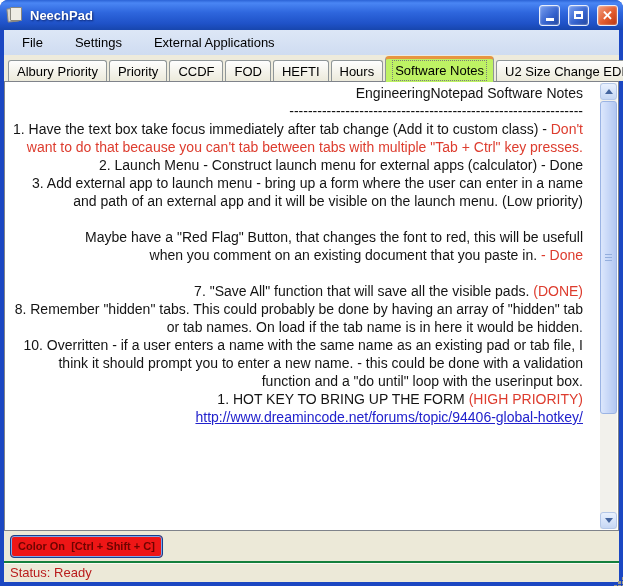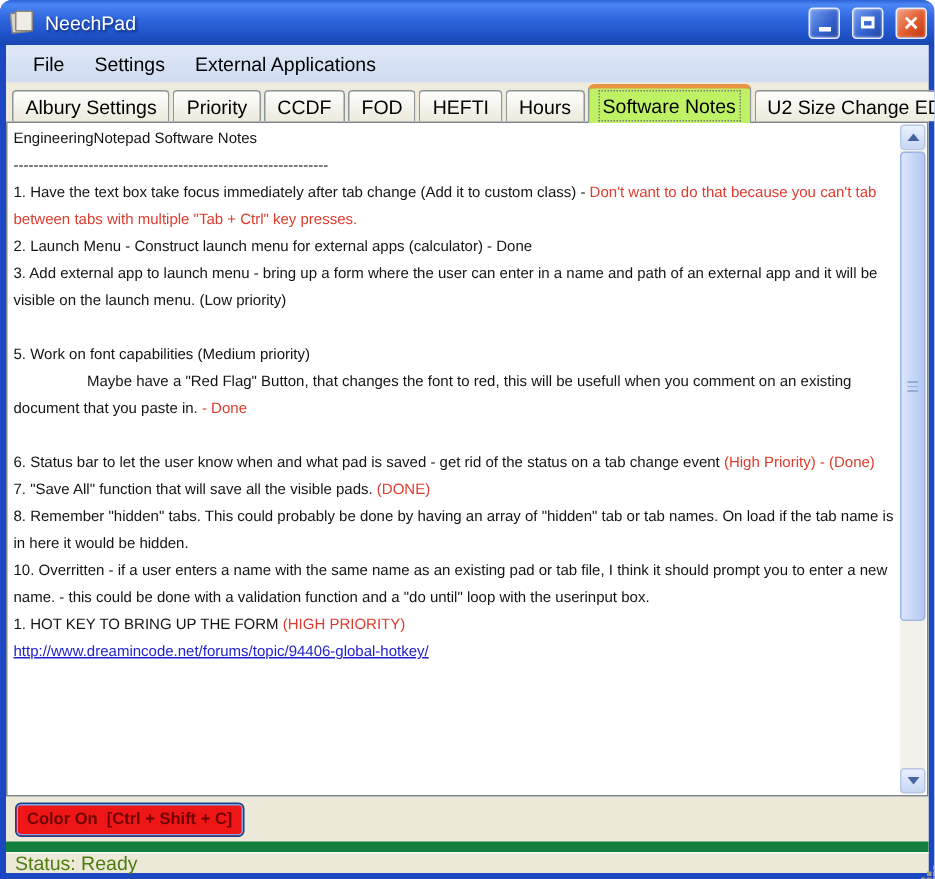--- a/index.html
+++ b/index.html
@@ -15,50 +15,50 @@
   }
   
   .titlebar{
     height:30px;flex:0 0 30px;display:flex;align-items:center;gap:6px;padding:0 5px 0 7px;
     background:linear-gradient(180deg,#2b63d6 0%,#4a86f4 10%,#2e66dd 42%,#1f52c8 78%,#1746ad 100%);
   }
   .app-icon{width:17px;height:16px;position:relative;flex:0 0 17px;}
   .app-icon .sheet{position:absolute;background:#d8d4cc;border:1px solid #8a877e;width:12px;height:14px;border-radius:1px;}
   .app-icon .sheet.s1{left:0;top:1px;transform:rotate(-6deg);}
   .app-icon .sheet.s2{left:3px;top:0;background:#efece4;}
-  .title-text{flex:1;color:#fff;font-weight:normal;font-size:13px;text-shadow:1px 1px 2px rgba(0,10,60,.65);}
+  .title-text{flex:1;color:#fff;font-weight:bold;font-size:13px;text-shadow:1px 1px 2px rgba(0,10,60,.65);}
   .win-btn{width:21px;height:21px;border-radius:3px;border:1px solid #e9eefb;margin-left:2px;
     display:flex;align-items:center;justify-content:center;box-shadow:inset 0 0 2px rgba(255,255,255,.7);}
   .win-btn.min,.win-btn.max{background:linear-gradient(135deg,#7aa0f0 0%,#3260cc 60%,#24479e 100%);}
   .win-btn.close{background:linear-gradient(135deg,#f0a184 0%,#e25b2d 55%,#b63410 100%);}
   .glyph-min{width:8px;height:3px;background:#fff;margin-top:9px;}
   .glyph-max{width:9px;height:8px;border:2px solid #fff;border-top-width:3px;}
   .glyph-close{color:#fff;font-size:13px;font-weight:bold;line-height:1;}
   
   .frame{
     flex:1;display:flex;flex-direction:column;min-height:0;background:var(--tan);
     border-left:4px solid var(--border-blue);border-right:4px solid var(--border-blue);
     border-bottom:4px solid var(--border-blue);
   }
   
-  .menubar{height:25px;flex:0 0 25px;display:flex;align-items:center;gap:2px;padding-left:9px;
+  .menubar{height:25px;flex:0 0 25px;display:flex;align-items:center;gap:14px;padding-left:9px;
     background:linear-gradient(180deg,#dde7f6,#cfdcf1);font-size:13px;color:#000;}
   .menu-item{padding:3px 9px;cursor:default;}
   
   .tabstrip{height:26px;flex:0 0 26px;display:flex;align-items:flex-end;padding-left:4px;background:#eeebdc;}
   .tab{font-size:13px;color:#000;white-space:nowrap;height:21px;margin-right:2px;
     padding:3px 8px 0;background:linear-gradient(180deg,#fefefe,#eceadb);
     border:1px solid #8f9698;border-bottom:none;border-radius:3px 3px 0 0;}
   .tab.active{height:26px;margin-bottom:-1px;padding:4px 9px 0;z-index:2;position:relative;
     background:#bef264;border-top:3px solid var(--accent);border-radius:4px 4px 0 0;}
   .tab.active .tab-label{outline:1px dotted #7d7d7d;outline-offset:2px;}
   
   .editor{flex:1;min-height:0;position:relative;background:#fff;border:1px solid #7f838a;}
   .editor-text{position:absolute;top:0;left:0;right:17px;bottom:0;overflow:hidden;
-    padding:2px 3px 0 4px;font-size:10px;line-height:18px;color:#141414;}
+    padding:2px 18px 0 4px;font-size:14px;line-height:18px;color:#141414;text-align:right;}
   .line{min-height:18px;}
   .line.indent{text-indent:49px;}
   .seg.red{color:var(--red);}
   .seg.link{color:var(--link);text-decoration:underline;cursor:pointer;}
   
   .scrollbar{position:absolute;top:1px;right:1px;bottom:1px;width:17px;background:#f2f1ec;}
   .sb-btn{position:absolute;left:0;right:0;height:17px;border:1px solid #b5c8e8;border-radius:3px;
     background:linear-gradient(180deg,#e9f1fe,#c6d7f4);display:flex;align-items:center;justify-content:center;}
   .sb-btn.up{top:0;} .sb-btn.down{bottom:0;}
   .arr-up{width:0;height:0;border-left:4px solid transparent;border-right:4px solid transparent;border-bottom:5px solid #44659f;}
@@ -68,21 +68,21 @@
     background:linear-gradient(90deg,#dce7fc 0%,#c3d4f6 60%,#b2c7f2 100%);}
   .sb-grip{position:absolute;left:4px;right:4px;top:50%;height:9px;margin-top:-4px;
     background:repeating-linear-gradient(180deg,#93aedd 0 1px,transparent 1px 3px);}
   
   .footer{height:30px;flex:0 0 30px;display:flex;align-items:center;padding-left:6px;background:var(--tan);font-weight:bold;}
   .color-btn{height:23px;padding:0 7px;background:#ee1616;color:#6e0400;font-size:11px;white-space:pre;
     border:1px solid #15418f;border-radius:4px;box-shadow:inset 0 0 0 1px #7ea6e8;
     font-family:"Liberation Sans",sans-serif;display:flex;align-items:center;cursor:pointer;}
   
   .statusbar{height:21px;flex:0 0 21px;background:var(--tan);position:relative;display:flex;align-items:center;
-    padding:0 6px;font-size:13px;color:#4d7c0f;border-top:7px solid #15803d;box-shadow:inset 0 1px 0 #fbfaf3;}
+    padding:0 6px;font-size:13px;color:#b91c1c;border-top:2px solid #15803d;box-shadow:inset 0 1px 0 #fbfaf3;}
   .resize-grip{position:absolute;right:3px;bottom:3px;width:3px;height:3px;background:transparent;
     box-shadow:9px 9px 0 #9e9a86,5px 9px 0 #9e9a86,1px 9px 0 #9e9a86,9px 5px 0 #9e9a86,5px 5px 0 #9e9a86,9px 1px 0 #9e9a86;}
 </style>
 </head>
 <body>
 
 <div class="window">
 
   <div class="titlebar">
     <div class="app-icon">
@@ -103,42 +103,40 @@
 
   <div class="frame">
 
     <div class="menubar">
         <div class="menu-item">File</div>
         <div class="menu-item">Settings</div>
         <div class="menu-item">External Applications</div>
       </div>
 
     <div class="tabstrip">
-        <div class="tab"><span class="tab-label">Albury Settings</span></div>
+        <div class="tab"><span class="tab-label">Albury Priority</span></div>
         <div class="tab"><span class="tab-label">Priority</span></div>
         <div class="tab"><span class="tab-label">CCDF</span></div>
         <div class="tab"><span class="tab-label">FOD</span></div>
         <div class="tab"><span class="tab-label">HEFTI</span></div>
         <div class="tab"><span class="tab-label">Hours</span></div>
         <div class="tab active"><span class="tab-label">Software Notes</span></div>
         <div class="tab"><span class="tab-label">U2 Size Change EDR</span></div>
       </div>
 
     <div class="editor">
       <div class="editor-text">
           <div class="line"><span class="seg">EngineeringNotepad Software Notes</span></div>
           <div class="line"><span class="seg">---------------------------------------------------------------</span></div>
           <div class="line"><span class="seg">1. Have the text box take focus immediately after tab change (Add it to custom class) - </span><span class="seg red">Don't want to do that because you can't tab between tabs with multiple "Tab + Ctrl" key presses.</span></div>
           <div class="line"><span class="seg">2. Launch Menu - Construct launch menu for external apps (calculator) - Done</span></div>
           <div class="line"><span class="seg">3. Add external app to launch menu - bring up a form where the user can enter in a name and path of an external app and it will be visible on the launch menu. (Low priority)</span></div>
           <div class="line">&nbsp;</div>
-          <div class="line"><span class="seg">5. Work on font capabilities (Medium priority)</span></div>
           <div class="line indent"><span class="seg">Maybe have a "Red Flag" Button, that changes the font to red, this will be usefull when you comment on an existing document that you paste in. </span><span class="seg red">- Done</span></div>
           <div class="line">&nbsp;</div>
-          <div class="line"><span class="seg">6. Status bar to let the user know when and what pad is saved - get rid of the status on a tab change event </span><span class="seg red">(High Priority) - (Done)</span></div>
           <div class="line"><span class="seg">7. "Save All" function that will save all the visible pads. </span><span class="seg red">(DONE)</span></div>
           <div class="line"><span class="seg">8. Remember "hidden" tabs. This could probably be done by having an array of "hidden" tab or tab names. On load if the tab name is in here it would be hidden.</span></div>
           <div class="line"><span class="seg">10. Overritten - if a user enters a name with the same name as an existing pad or tab file, I think it should prompt you to enter a new name. - this could be done with a validation function and a "do until" loop with the userinput box.</span></div>
           <div class="line"><span class="seg">1. HOT KEY TO BRING UP THE FORM </span><span class="seg red">(HIGH PRIORITY)</span></div>
           <div class="line"><span class="seg link">http://www.dreamincode.net/forums/topic/94406-global-hotkey/</span></div>
         </div>
       <div class="scrollbar">
         <div class="sb-btn up">
             <div class="arr-up"></div>
           </div>

